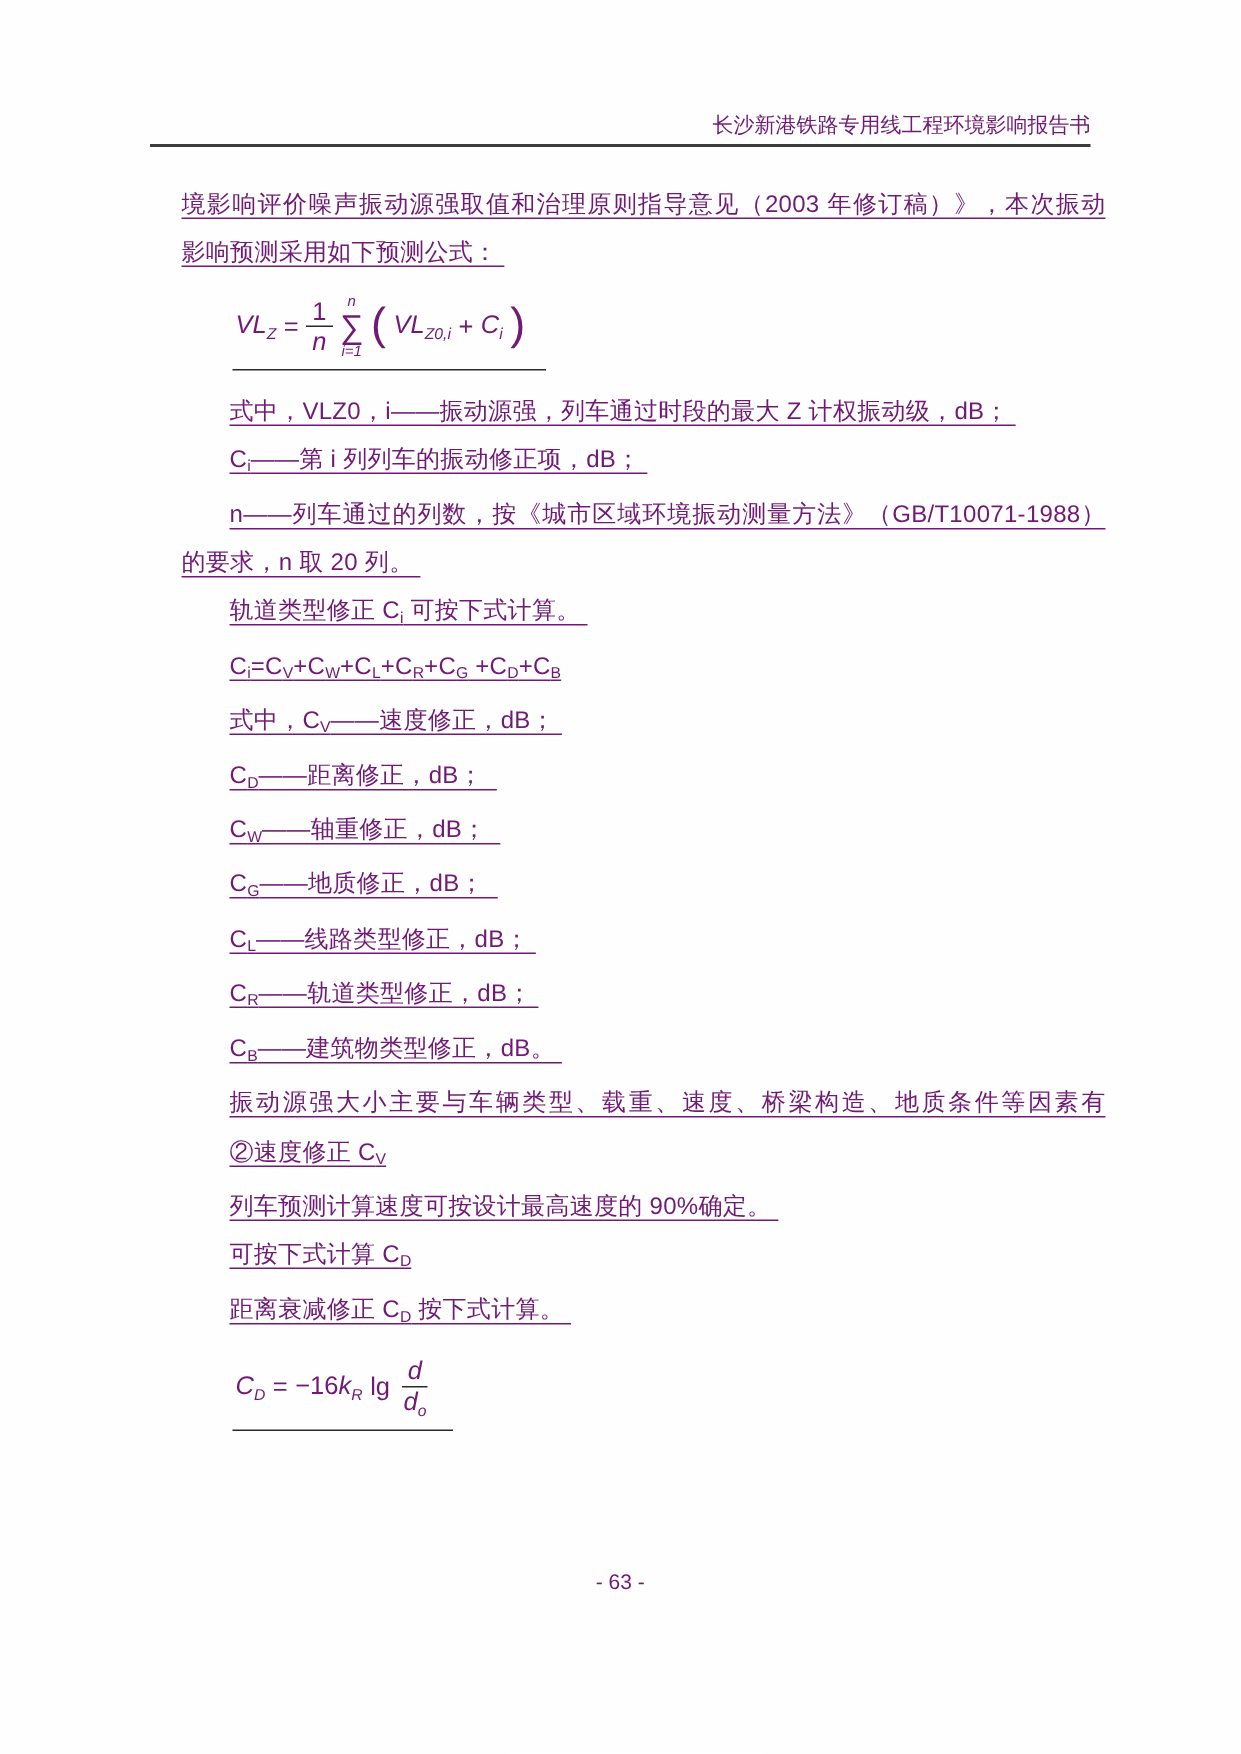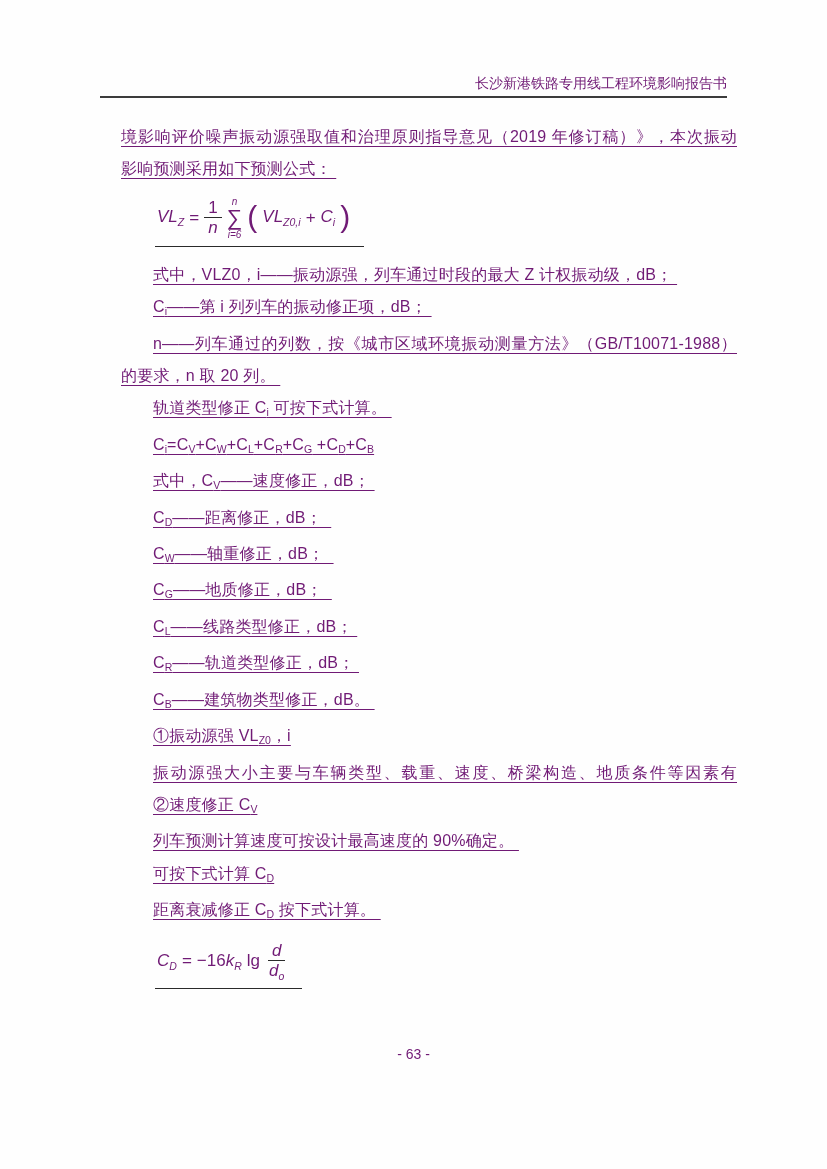--- a/index.html
+++ b/index.html
@@ -62,36 +62,36 @@
 
 <div class="page">
 
   <div class="hdr">
     <span>长沙新港铁路专用线工程环境影响报告书</span>
   </div>
 
   <div class="content">
 
     <div>
-        <div class="line fill"><span>境影响评价噪声振动源强取值和治理原则指导意见（2019 年修订稿）》，本次振动</span></div>
+        <div class="line fill"><span>境影响评价噪声振动源强取值和治理原则指导意见（2003 年修订稿）》，本次振动</span></div>
         <div class="line"><span>影响预测采用如下预测公式：&nbsp;</span></div>
       </div>
 
     <div class="f-wrap">
       <span class="f-box">
         <span><span>VL</span><span class="fsub">Z</span></span>
         <span class="up">=</span>
         <span class="frac">
           <span class="num up">1</span>
           <span class="den">n</span>
         </span>
         <span class="sigma">
           <span class="lim">n</span>
           <span class="op">∑</span>
-          <span class="lim">i=6</span>
+          <span class="lim">i=1</span>
         </span>
         <span class="paren">(</span>
         <span><span>VL</span><span class="fsub">Z0,i</span></span>
         <span class="up">+</span>
         <span><span>C</span><span class="fsub">i</span></span>
         <span class="paren">)</span>
       </span>
     </div>
 
     <div>
@@ -101,21 +101,20 @@
         <div class="line"><span>的要求，n 取 20 列。&nbsp;</span></div>
         <div class="line ind"><span>轨道类型修正 C</span><span class="sb">i</span><span> 可按下式计算。&nbsp;</span></div>
         <div class="line ind"><span>C</span><span class="sb">i</span><span>=C</span><span class="sb">V</span><span>+C</span><span class="sb">W</span><span>+C</span><span class="sb">L</span><span>+C</span><span class="sb">R</span><span>+C</span><span class="sb">G</span><span> +C</span><span class="sb">D</span><span>+C</span><span class="sb">B</span></div>
         <div class="line ind"><span>式中，C</span><span class="sb">V</span><span>——速度修正，dB；&nbsp;</span></div>
         <div class="line ind"><span>C</span><span class="sb">D</span><span>——距离修正，dB；&nbsp;&nbsp;</span></div>
         <div class="line ind"><span>C</span><span class="sb">W</span><span>——轴重修正，dB；&nbsp;&nbsp;</span></div>
         <div class="line ind"><span>C</span><span class="sb">G</span><span>——地质修正，dB；&nbsp;&nbsp;</span></div>
         <div class="line ind"><span>C</span><span class="sb">L</span><span>——线路类型修正，dB；&nbsp;</span></div>
         <div class="line ind"><span>C</span><span class="sb">R</span><span>——轨道类型修正，dB；&nbsp;</span></div>
         <div class="line ind"><span>C</span><span class="sb">B</span><span>——建筑物类型修正，dB。&nbsp;</span></div>
-        <div class="line ind"><span>①振动源强 VL</span><span class="sb">Z0</span><span>，i</span></div>
         <div class="line ind fill"><span>振动源强大小主要与车辆类型、载重、速度、桥梁构造、地质条件等因素有</span></div>
         <div class="line ind"><span>②速度修正 C</span><span class="sb">V</span></div>
         <div class="line ind"><span>列车预测计算速度可按设计最高速度的 90%确定。&nbsp;</span></div>
         <div class="line ind"><span>可按下式计算 C</span><span class="sb">D</span></div>
         <div class="line ind"><span>距离衰减修正 C</span><span class="sb">D</span><span> 按下式计算。&nbsp;</span></div>
       </div>
 
     <div class="f-wrap">
       <span class="f-box">
         <span><span>C</span><span class="fsub">D</span></span>

